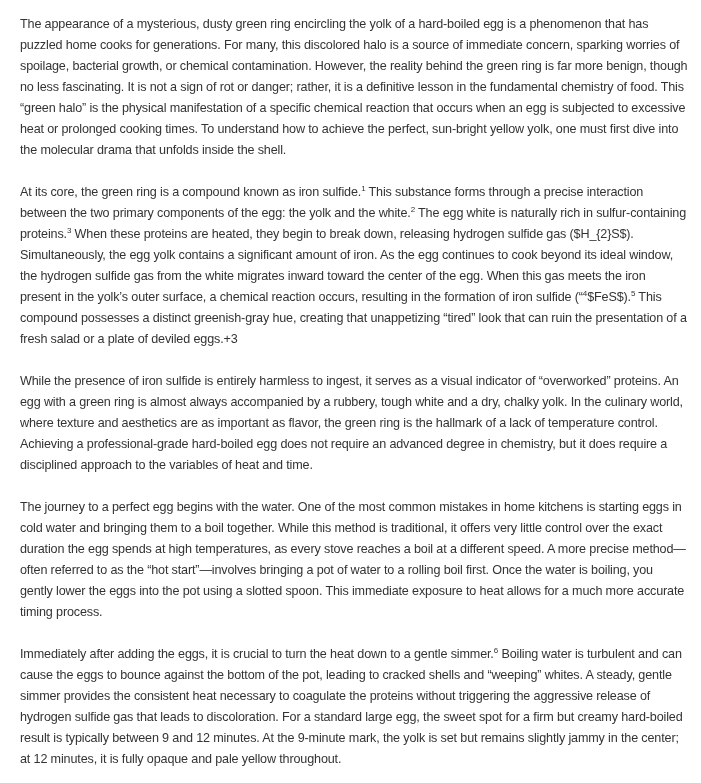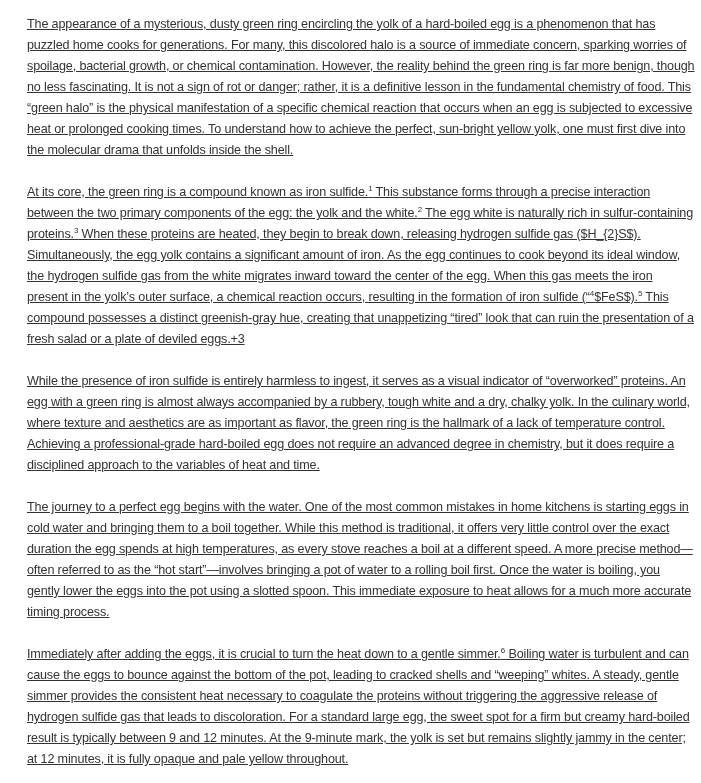--- a/index.html
+++ b/index.html
@@ -8,23 +8,22 @@
       background: #ffffff;
     }
     body {
       width: 701px;
       height: 783px;
       overflow: hidden;
       font-family: "Liberation Sans", sans-serif;
       color: #333333;
     }
     .doc {
-      padding: 14px 0 0 27px;
+      padding: 14px 0 0 20px;
       width: 668px;
-      text-decoration: underline;
     }
     .para {
       margin: 0 0 21px 0;
       font-size: 12.6px;
       line-height: 21px;
       letter-spacing: -0.15px;
     }
     .para sup {
       font-size: 8px;
       line-height: 0;

